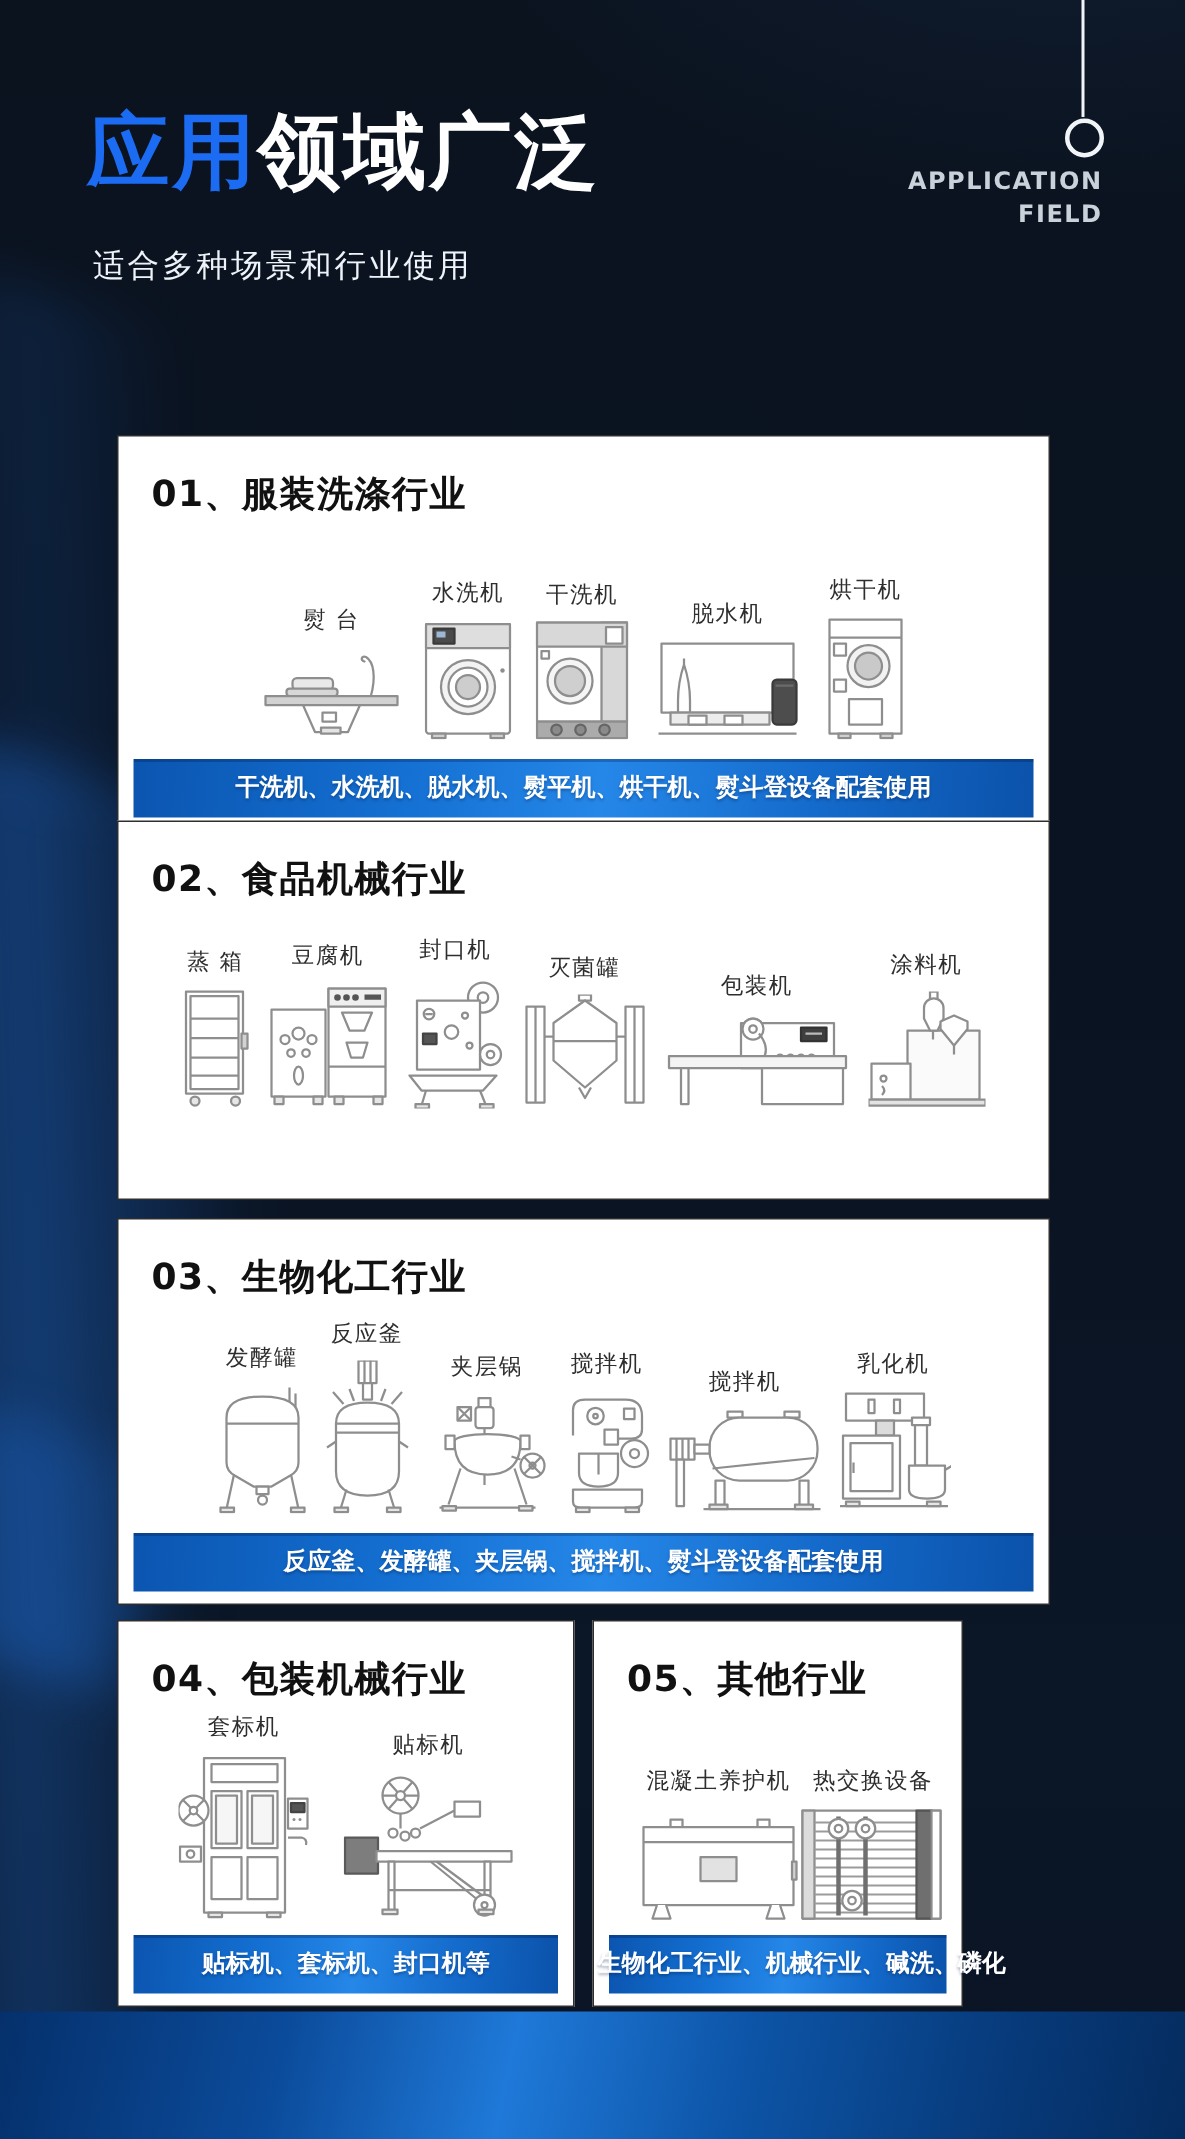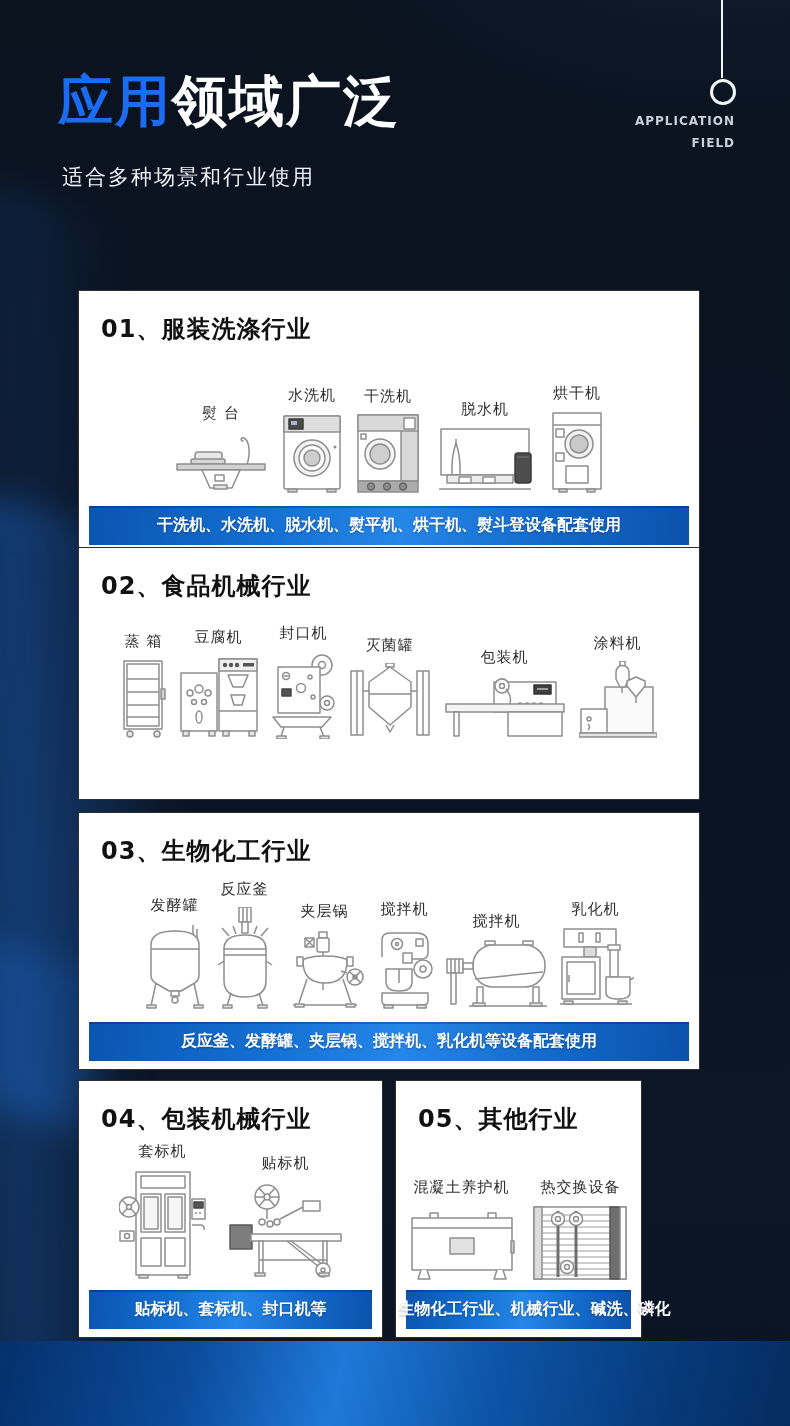--- a/index.html
+++ b/index.html
@@ -19,39 +19,39 @@
 
   .header-title{position:absolute;left:58px;top:74px;font-size:55px;font-weight:800;
         letter-spacing:2px;line-height:1;color:#ffffff;white-space:nowrap;}
   .header-title .hl{color:#1b6cf2;}
   .header-sub{position:absolute;left:62px;top:163px;font-size:21px;color:#eef3f9;letter-spacing:2px;}
 
   .corner-line{position:absolute;left:721px;top:0;width:2px;height:78px;background:#f2f5f8;}
   .corner-circle{position:absolute;left:710px;top:79px;width:20px;height:20px;border:3px solid #f2f5f8;
         border-radius:50%;background:transparent;}
   .corner-text{position:absolute;right:55px;top:110px;text-align:right;color:#c9d2da;
-        font-size:12px;font-weight:bold;letter-spacing:1px;line-height:22px;}
+        font-size:16px;font-weight:bold;letter-spacing:1px;line-height:22px;}
 
   .card{position:absolute;background:#ffffff;border:1px solid #2e2e2e;box-sizing:border-box;}
   .card-01{left:78px;top:266px;width:622px;height:264px;margin-top:24px;}
   .card-02{left:78px;top:547px;width:622px;height:253px;padding-left:16px;}
   .card-03{left:78px;top:812px;width:622px;height:258px;}
   .card-04{left:78px;top:1080px;width:305px;height:258px;text-align:right;}
   .card-05{left:395px;top:1080px;width:247px;height:258px;}
 
   .card-title{position:absolute;left:22px;top:22px;font-size:24px;font-weight:bold;color:#111;
         letter-spacing:1px;white-space:nowrap;}
 
   .machines{position:absolute;left:10px;right:10px;bottom:60px;display:flex;
         align-items:flex-end;justify-content:center;}
   .card-01 .machines{gap:16px;}
   .card-02 .machines{gap:13px;}
   .card-03 .machines{gap:9px;}
   .card-04 .machines{gap:22px;bottom:56px;}
-  .card-05 .machines{gap:16px;bottom:56px;}
+  .card-05 .machines{gap:0;bottom:56px;justify-content:flex-end;}
   .m{display:flex;flex-direction:column;align-items:center;}
   .m .mlabel{font-size:15px;color:#2e2e2e;margin-bottom:8px;white-space:nowrap;letter-spacing:1px;}
 
   .banner{position:absolute;left:10px;right:10px;bottom:8px;height:39px;display:flex;
         align-items:center;justify-content:center;color:#fff;font-weight:bold;white-space:nowrap;
         background:linear-gradient(95deg,#0b55b0 0%,#1470d2 30%,#2587e8 52%,#1368c8 78%,#0b52aa 100%);
         box-shadow:inset 0 2px 0 rgba(0,10,50,0.25);text-shadow:0 1px 2px rgba(0,20,60,0.35);}
   .card-01 .banner,.card-02 .banner,.card-03 .banner{font-size:16px;}
   .card-04 .banner{font-size:16px;}
   .card-05 .banner{font-size:16px;padding-left:32px;}
@@ -419,21 +419,21 @@
             <rect x="50" y="18" width="12" height="5" fill="#fff"></rect>
             <path d="M48,50 h24 v16 q0,6 -12,6 q-12,0 -12,-6 z" fill="#fff"></path>
             <path d="M72,53 l5,-3"></path>
             <line x1="2" y1="77" x2="74" y2="77"></line>
             <rect x="6" y="74" width="9" height="3" fill="#e6e6e6"></rect>
             <rect x="60" y="74" width="9" height="3" fill="#e6e6e6"></rect>
           </g>
         </svg>
       </div>
     </div>
-    <div class="banner">反应釜、发酵罐、夹层锅、搅拌机、乳化机等设备配套使用</div>
+    <div class="banner">反应釜、发酵罐、夹层锅、搅拌机、熨斗登设备配套使用</div>
   </div>
 
   <div class="card card-04">
     <div class="card-title">04、包装机械行业</div>
     <div class="machines">
       <div class="m">
         <span class="mlabel">套标机</span>
         <svg width="88" height="112" viewBox="0 0 88 112">
           <g stroke="#8e8e8e" stroke-width="1.5" fill="none" stroke-linejoin="round">
             <rect x="17" y="3" width="54" height="103" fill="#fff"></rect>

